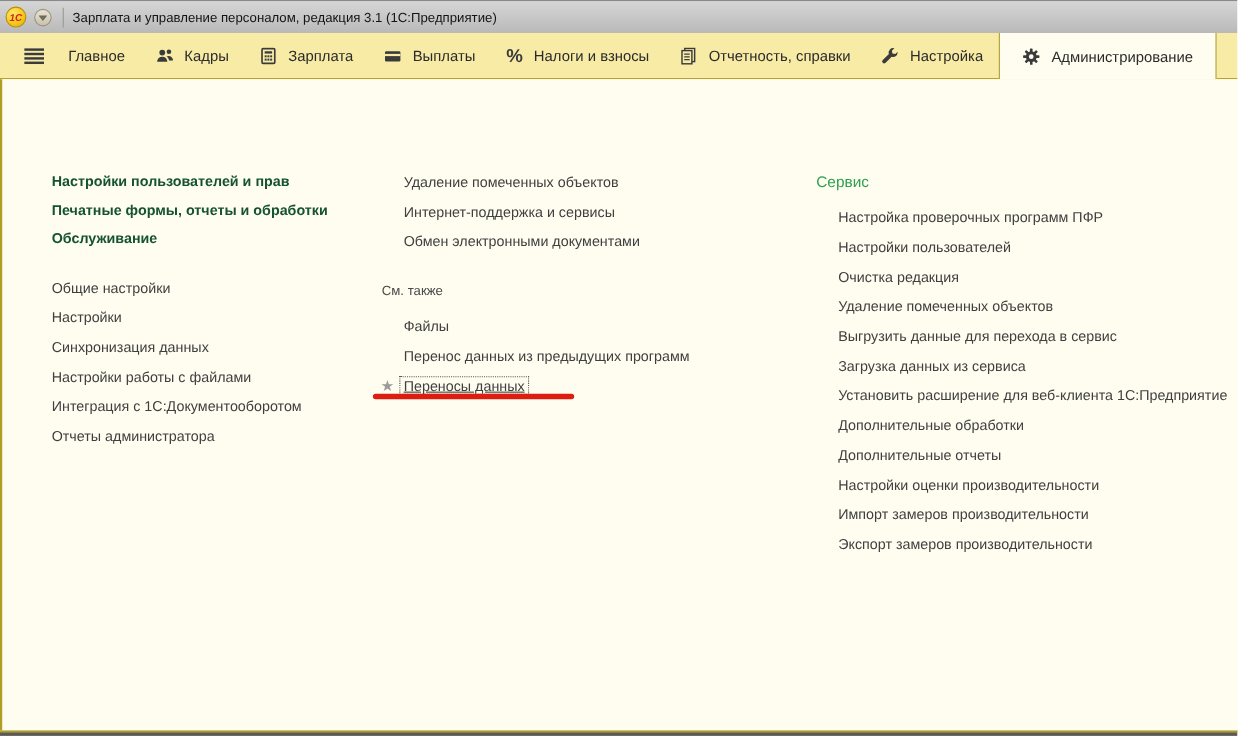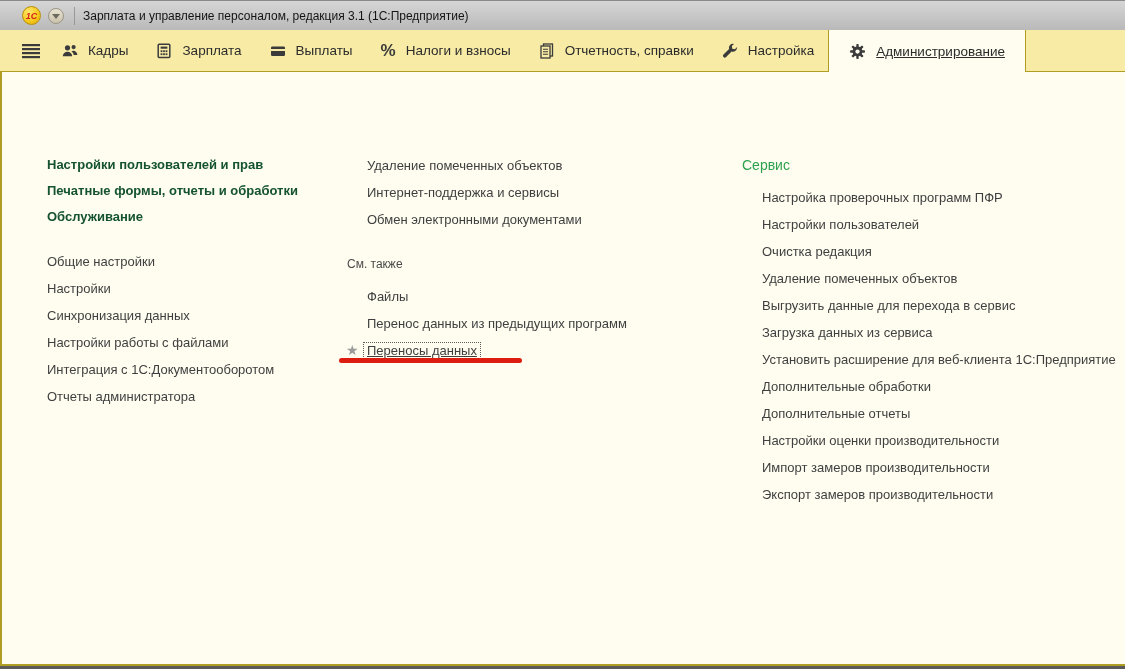--- a/index.html
+++ b/index.html
@@ -11,21 +11,21 @@
     overflow:hidden;
   }
   .window { position:relative; width:1125px; height:670px; overflow:hidden; }
 
   
   .titlebar {
     height:30px;
     background:linear-gradient(#d6d6d6, #b9b9b9);
     border-top:1px solid #8a8a8a;
     display:flex; align-items:center;
-    padding-left:22px;
+    padding-left:5px;
   }
   .logo-circle {
     width:19px; height:19px; border-radius:50%;
     background:radial-gradient(circle at 35% 30%, #ffe96a, #f4c61a 60%, #d9a70d);
     border:1px solid #b98f08;
     display:flex; align-items:center; justify-content:center;
     font-size:9px; font-weight:bold; font-style:italic; color:#d42315;
     flex:0 0 auto;
   }
   .dd-btn {
@@ -56,21 +56,20 @@
     padding:0 14px;
     font-size:13.5px; color:#2b2b2b;
     cursor:pointer; white-space:nowrap;
   }
   .tab.active {
     background:#fffdf0;
     border-left:1px solid #b09d23;
     border-right:1px solid #b09d23;
     margin-bottom:-1px;
     padding:0 20px;
-    text-decoration:underline;
   }
   .tab .ticon { display:flex; align-items:center; }
   .pct { font-size:17px; font-weight:bold; color:#3b3b3b; line-height:16px; }
 
   
   .content {
     position:relative;
     height:592px;
     background:#fffdf0;
     border-left:2px solid #b09d23;
@@ -143,20 +142,23 @@
   <div class="menubar">
     <div class="menu-btn">
       <svg width="18" height="16" viewBox="0 0 18 16" fill="#3b3b3b">
         <rect y="1" width="18" height="2.2"></rect>
           <rect y="5" width="18" height="2.2"></rect>
           <rect y="9" width="18" height="2.2"></rect>
           <rect y="13" width="18" height="2.2"></rect>
       </svg>
     </div>
 
+    <div class="tab">
+      <span>Главное</span>
+    </div>
 
     <div class="tab">
       <span class="ticon">
         <svg width="16" height="16" viewBox="0 0 16 16" fill="#3b3b3b">
           <circle cx="5.5" cy="4.8" r="2.6"></circle>
           <path d="M.8 13.2c.2-2.8 2.2-4.5 4.7-4.5s4.5 1.7 4.7 4.5z"></path>
           <circle cx="11.6" cy="4.1" r="2.1"></circle>
           <path d="M11.2 7.8c2.3.1 4 1.6 4.2 4.1h-3.7c-.3-1.6-1.1-2.9-2.3-3.6z"></path>
         </svg>
       </span>

